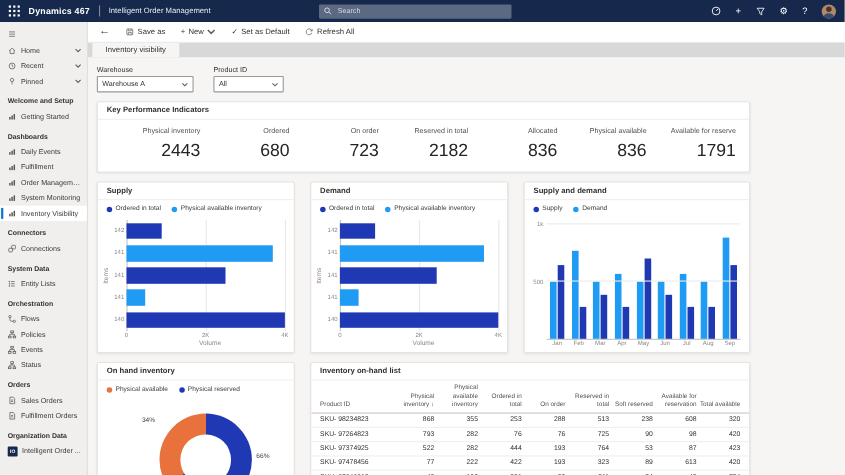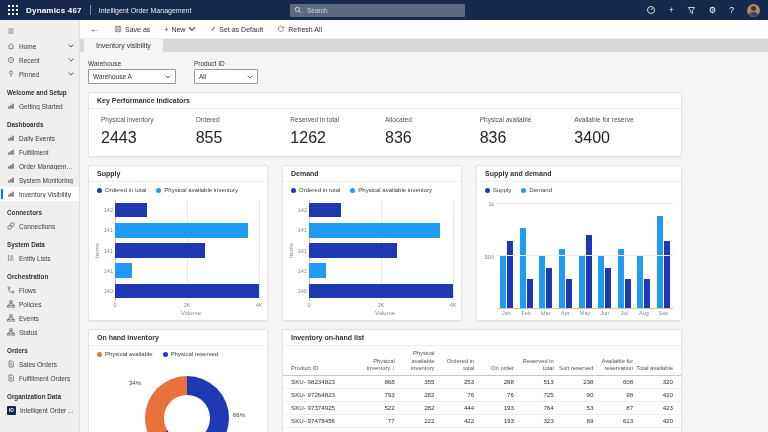--- a/index.html
+++ b/index.html
@@ -58,21 +58,21 @@
   .select{width:88px;height:15px;border:1px solid #99989a;background:#fff;font-size:6.5px;color:#323130;
     display:flex;align-items:center;justify-content:space-between;padding:0 4px;border-radius:1px;
     box-sizing:border-box;cursor:pointer;}
   .select.small{width:64px;}
 
   
   .card{background:#fff;border:1px solid #e4e3e2;border-radius:2px;box-shadow:0 1px 2px rgba(0,0,0,.05);box-sizing:border-box;}
   .card-title{font-size:7px;font-weight:700;color:#323130;padding:4px 8px;border-bottom:1px solid #f0efee;}
   .kpi-card{width:594px;}
   .kpi-row{display:flex;padding:7px 12px 9px;}
-  .kpi{flex:1;}
+  .kpi{flex:1;text-align:right;}
   .kpi-label{font-size:6.5px;color:#51504e;margin-bottom:6px;white-space:nowrap;}
   .kpi-value{font-size:16px;color:#252423;}
 
   
   .charts-row{display:flex;gap:14px;margin-top:8px;}
   .chart-card{width:180px;height:156px;display:flex;flex-direction:column;}
   .chart-card.wide{width:206px;}
   .legend{display:flex;gap:10px;padding:5px 8px 3px;flex-wrap:wrap;}
   .legend-item{display:flex;align-items:center;gap:3px;cursor:pointer;}
   .legend .dot{width:5px;height:5px;border-radius:50%;flex:none;}
@@ -396,43 +396,47 @@
         <div class="card-title">Key Performance Indicators</div>
         <div class="kpi-row">
 
             <div class="kpi">
               <div class="kpi-label">Physical inventory</div>
               <div class="kpi-value">2443</div>
             </div>
 
             <div class="kpi">
               <div class="kpi-label">Ordered</div>
-              <div class="kpi-value">855</div>
-            </div>
-
+              <div class="kpi-value">680</div>
+            </div>
+
+            <div class="kpi">
+              <div class="kpi-label">On order</div>
+              <div class="kpi-value">723</div>
+            </div>
 
             <div class="kpi">
               <div class="kpi-label">Reserved in total</div>
-              <div class="kpi-value">1262</div>
+              <div class="kpi-value">2182</div>
             </div>
 
 
             <div class="kpi">
               <div class="kpi-label">Allocated</div>
               <div class="kpi-value">836</div>
             </div>
 
             <div class="kpi">
               <div class="kpi-label">Physical available</div>
               <div class="kpi-value">836</div>
             </div>
 
             <div class="kpi">
               <div class="kpi-label">Available for reserve</div>
-              <div class="kpi-value">3400</div>
+              <div class="kpi-value">1791</div>
             </div>
 
         </div>
       </section>
 
       <div class="charts-row">
         <section class="card chart-card">
           <div class="card-title">Supply</div>
           <div class="legend">
               <span class="legend-item">

